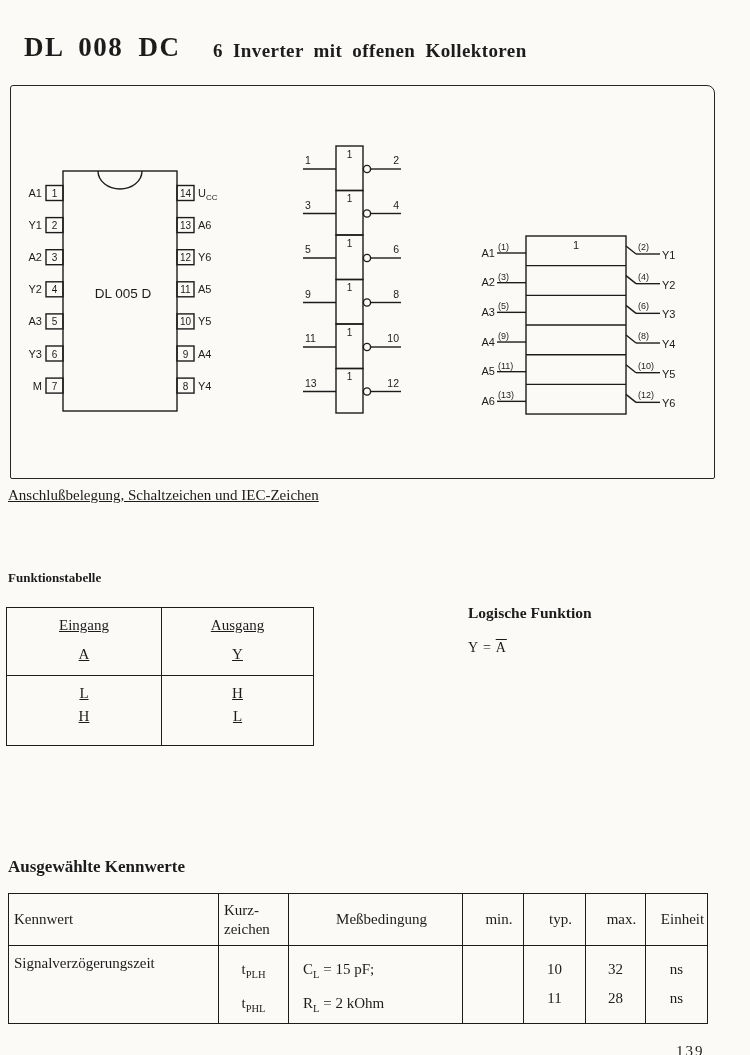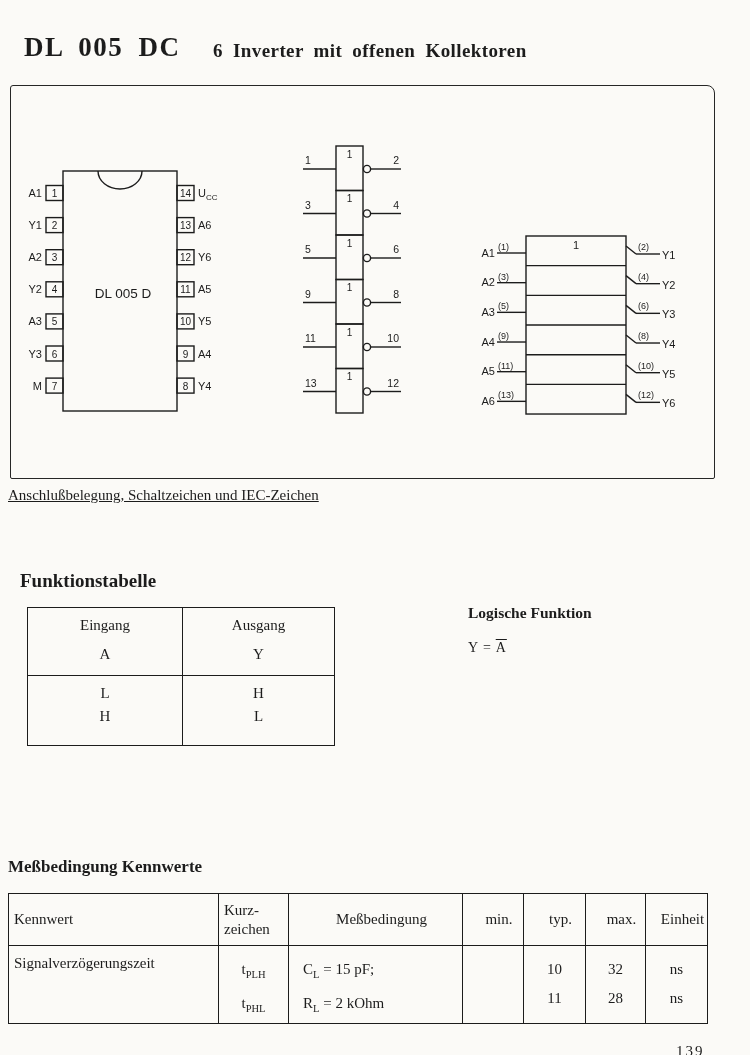--- a/index.html
+++ b/index.html
@@ -22,25 +22,25 @@
   }
   #fig-svg { display:block; }
   #fig-svg .ln { fill:none; stroke:#1c1c1c; stroke-width:1.4; }
   #fig-svg text { fill:#1c1c1c; font-family:"Liberation Sans", sans-serif; }
 
   
   #caption-left { left:8px; top:487px; font-size:15px;text-decoration:underline; }
   #caption-right { left:455px; top:487px; font-size:15px; line-height:26px; }
 
   
-  #ft-heading { left:20px; top:570px; font-size:19px; font-weight:bold; }
+  #ft-heading { left:8px; top:570px; font-size:13px; font-weight:bold; }
   .ftable {
-    position:absolute; left:27px; top:607px;
+    position:absolute; left:6px; top:607px;
     border-collapse:collapse; table-layout:fixed;
-    border:1.7px solid #1c1c1c; background:transparent;
+    border:1.7px solid #1c1c1c; background:transparent;text-decoration:underline;
   }
   .ftable th, .ftable td {
     border-left:1.7px solid #1c1c1c; text-align:center;
     font-weight:normal; font-size:15px;
   }
   .ftable th:first-child, .ftable td:first-child { border-left:none; }
   .ftable thead tr { border-bottom:1.7px solid #1c1c1c; }
   .ftable th .h1 { padding-top:9px; }
   .ftable th .h2 { padding:12px 0 12px; }
   .ftable tbody td { padding:3px 0; }
@@ -73,21 +73,21 @@
   .cell-line { line-height:29px; }
   sub { font-size:10.5px; }
 
   #page-number { left:676px; top:1043px; font-size:15px; letter-spacing:2px; }
 </style>
 </head>
 <body>
 
 <div class="page">
 
-  <div class="abs" id="part-number">DL 005 DC</div>
+  <div class="abs" id="part-number">DL 008 DC</div>
   <div class="abs" id="description">6 Inverter mit offenen Kollektoren</div>
 
   <div class="abs" id="figure-box">
     <svg id="fig-svg" viewBox="0 0 701 390" width="701" height="390">
         <rect x="52" y="85" width="114" height="240" class="ln"></rect>
         <path d="M 87 85 A 22 18 0 0 0 131 85" class="ln"></path>
         <text x="112" y="212" font-size="13.5" text-anchor="middle">DL 005 D</text>
         <rect x="35" y="99.5" width="17" height="15" class="ln"></rect>
         <text x="43.5" y="111" font-size="10" text-anchor="middle">1</text>
         <text x="31" y="111" font-size="11" text-anchor="end">A1</text>
@@ -253,21 +253,21 @@
         <tr>
           <td>H</td>
           <td>L</td>
         </tr>
       </tbody>
   </table>
 
   <div class="abs" id="lf-heading">Logische Funktion</div>
   <div class="abs" id="lf-formula"><span>Y = </span><span class="ovl">A</span></div>
 
-  <div class="abs" id="kw-heading">Meßbedingung Kennwerte</div>
+  <div class="abs" id="kw-heading">Ausgewählte Kennwerte</div>
 
   <table class="ktable">
     <colgroup>
       <col style="width:210px">
         <col style="width:70px">
         <col style="width:174px">
       <col style="width:61px">
         <col style="width:62px">
         <col style="width:60px">
         <col style="width:62px">

